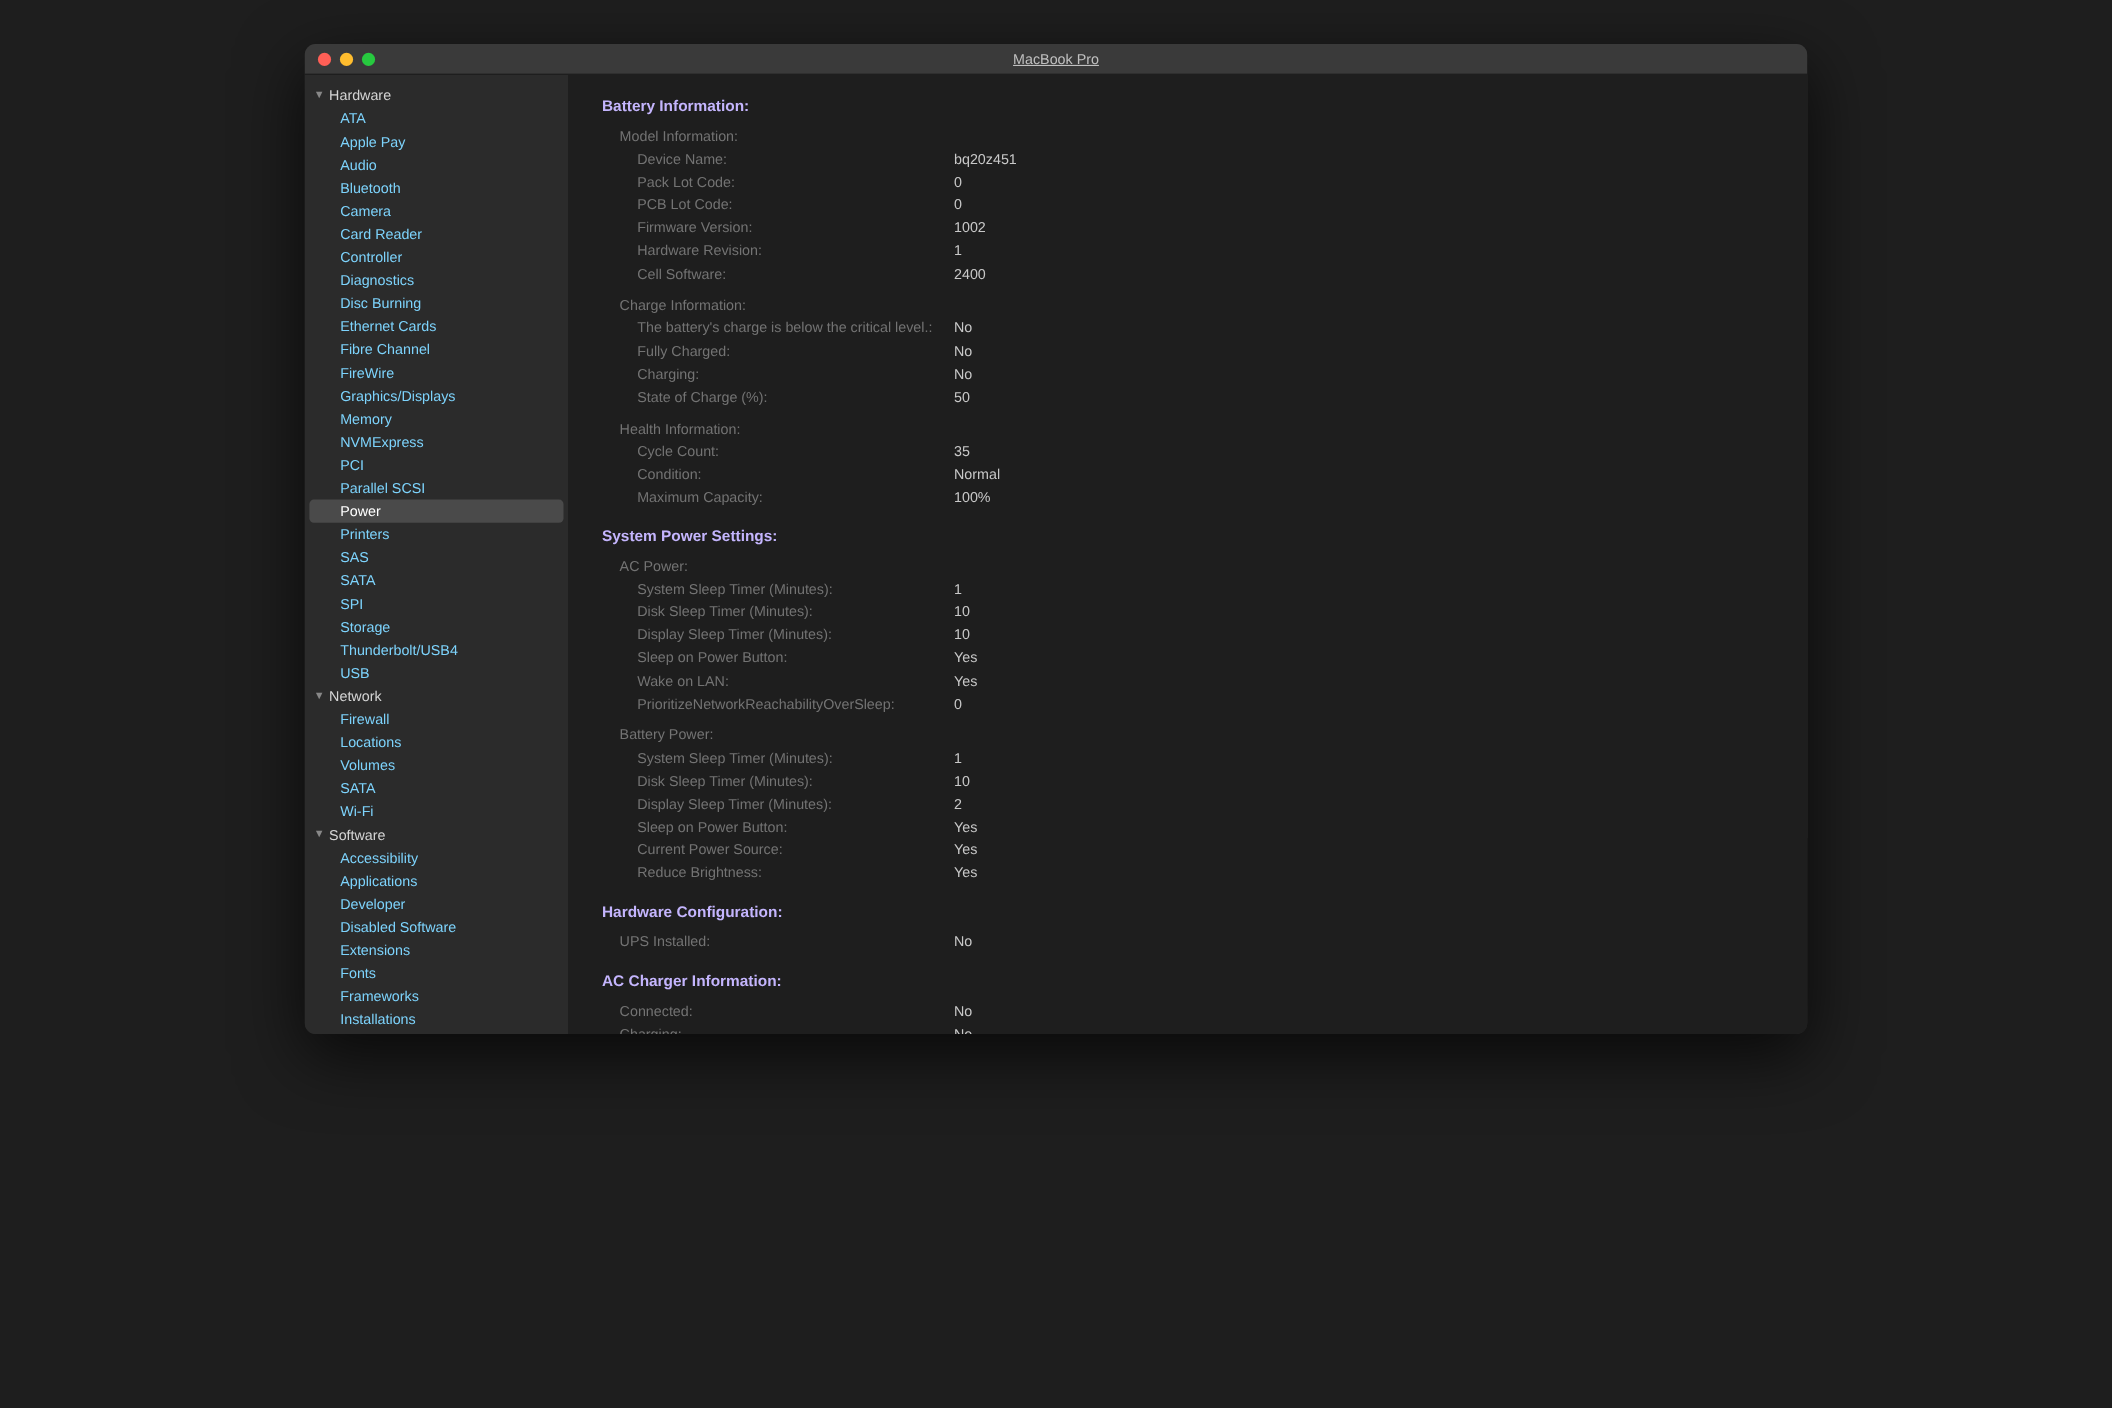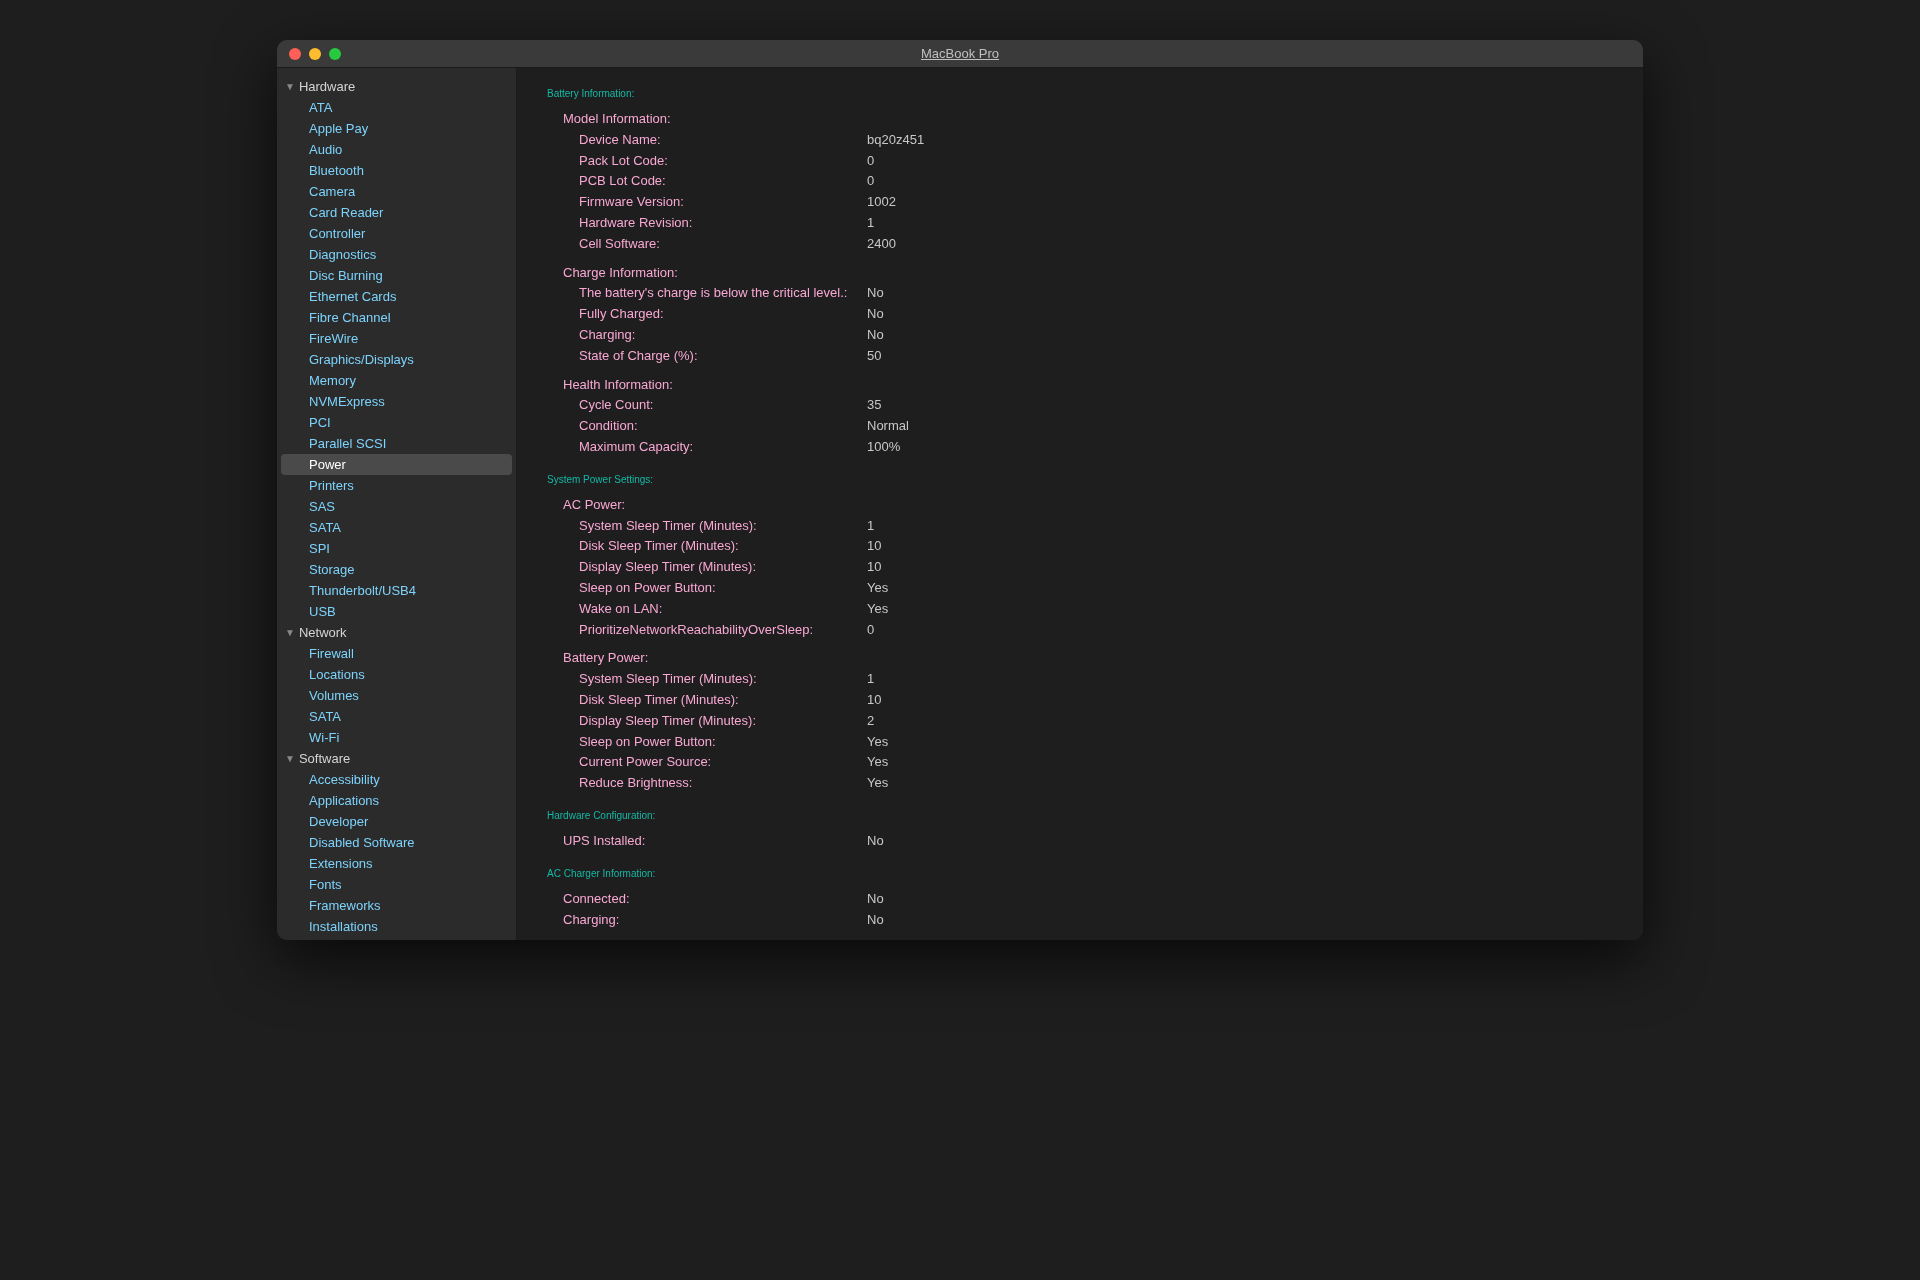--- a/index.html
+++ b/index.html
@@ -99,40 +99,40 @@
     .main-content {
       flex: 1;
       background: #1e1e1e;
       overflow-y: auto;
       padding: 20px 30px;
     }
     .main-content::-webkit-scrollbar { width: 8px; }
     .main-content::-webkit-scrollbar-track { background: transparent; }
     .main-content::-webkit-scrollbar-thumb { background: #555; border-radius: 4px; }
     .section-title {
-      font-size: 10px;
-      font-weight: 400;
-      color: #14b8a6;
+      font-size: 14px;
+      font-weight: 700;
+      color: #c4b5fd;
       margin-bottom: 10px;
       margin-top: 16px;
     }
     .section-title:first-child { margin-top: 0; }
     .info-block {
       margin-bottom: 8px;
     }
     .info-row {
       display: flex;
       font-size: 13px;
       line-height: 1.6;
       color: #c8c8c8;
     }
     .info-label {
       min-width: 320px;
       padding-left: 16px;
-      color: #f9a8d4;
+      color: #737373;
     }
     .info-label.indent2 { padding-left: 32px; }
     .info-value {
       color: #c8c8c8;
     }
   </style>
 </head>
 <body>
 
 <div class="window">

